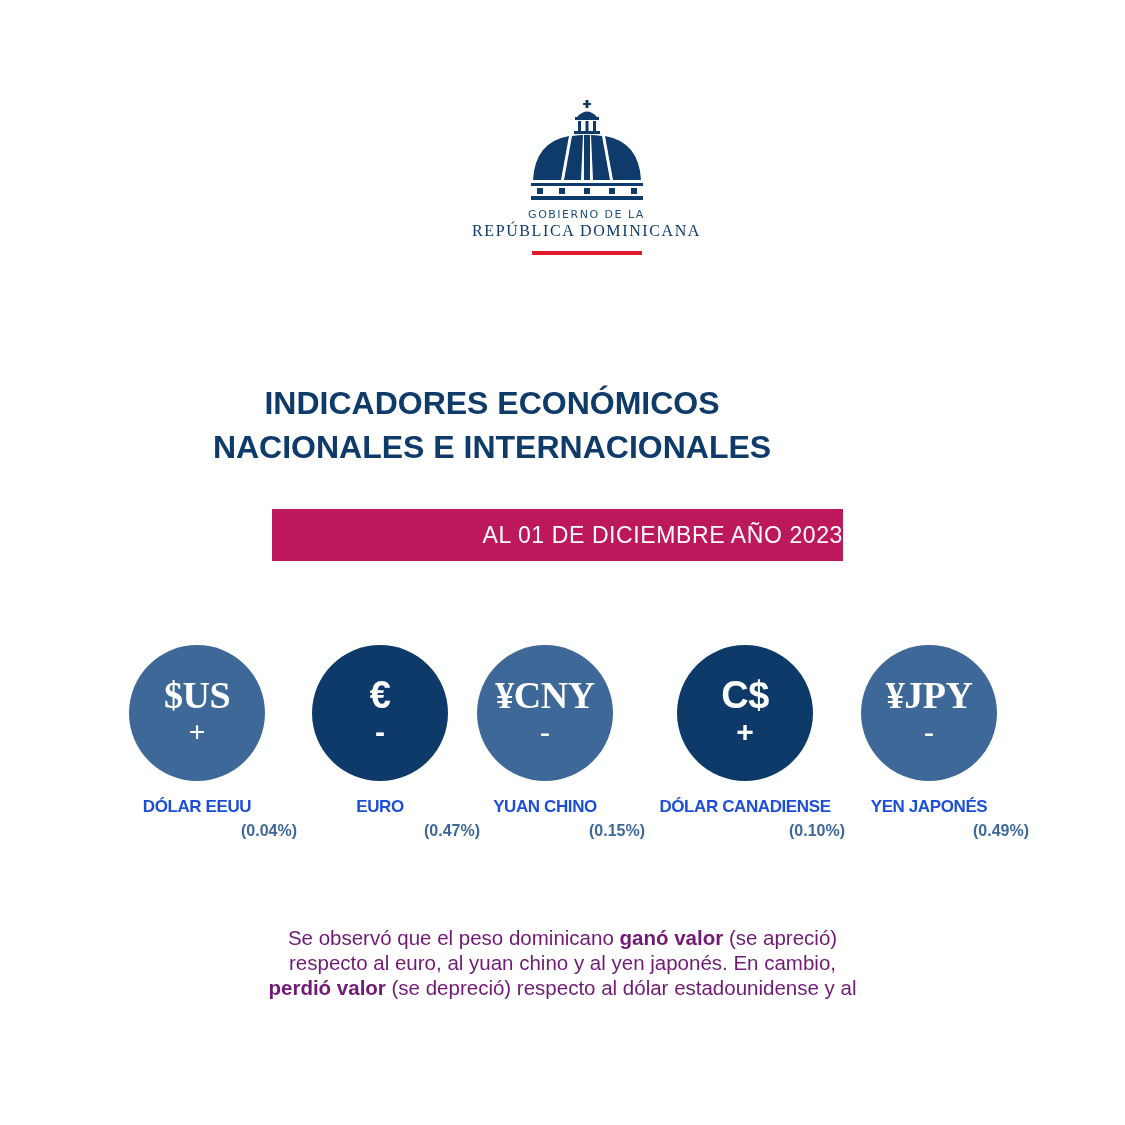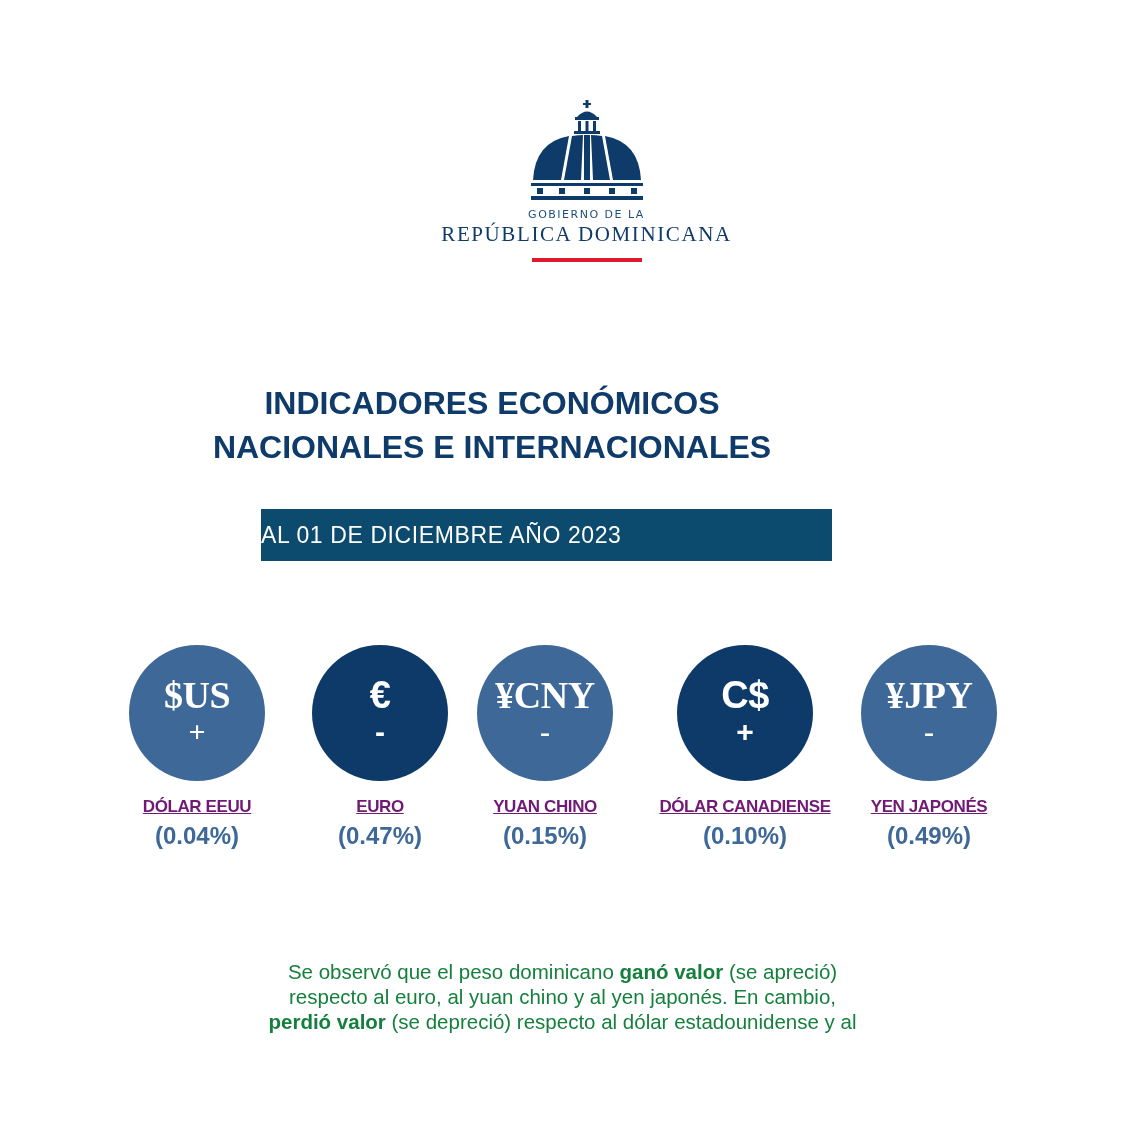--- a/index.html
+++ b/index.html
@@ -9,52 +9,52 @@
     font-family: "Liberation Sans", "DejaVu Sans", sans-serif;
   }
   .logo { position: absolute; left: 0; top: 100px; width: 1077px; text-align: center; margin-left: 48px; }
   .dome { display: block; margin: 0 auto; width: 112px; height: 100px; }
   .gov-small {
     margin-top: 8px; font-size: 11px; letter-spacing: 1.5px; color: #1d4f7c;
     font-family: "DejaVu Sans", sans-serif;
   }
   .gov-big {
     margin-top: 1px; font-family: "Liberation Serif", "DejaVu Serif", serif;
-    font-size: 21px; letter-spacing: 1.6px; color: #0f3b6a;
+    font-size: 16px; letter-spacing: 1.6px; color: #0f3b6a;
   }
   .logo-rule { width: 110px; height: 4px; background: #e0182d; margin: 11px auto 0; }
   .ministry {
     margin-top: 9px; font-family: "Liberation Serif", "DejaVu Serif", serif;
     font-size: 19px; font-weight: bold; color: #d51f32; line-height: 21px; letter-spacing: 0.2px;
   }
   .title {
     position: absolute; top: 381px; left: 0; width: 984px; text-align: center;
     color: #0f3b6a; font-weight: bold; font-size: 32px; line-height: 44px;
   }
   .date-banner {
-    position: absolute; left: 261px; top: 509px; width: 571px; height: 52px;
-    background: #0c4a6e; color: #fff; display: flex; align-items: center; justify-content: flex-start;
+    position: absolute; left: 272px; top: 509px; width: 571px; height: 52px;
+    background: #be185d; color: #fff; display: flex; align-items: center; justify-content: flex-end;
     font-size: 23px; letter-spacing: 0.6px;
   }
   .currencies { position: absolute; left: 0; top: 645px; width: 1125px; height: 220px; }
   .cur { position: absolute; top: 0; width: 200px; margin-left: -100px; text-align: center; }
   .circle {
     width: 136px; height: 136px; border-radius: 50%; margin: 0 auto;
     display: flex; flex-direction: column; align-items: center; justify-content: center;
     color: #fff; font-weight: bold;
   }
   .circle.light { background: #3d6897; font-family: Liberation Serif, serif; }
   .circle.dark { background: #0d3a68; }
   .sym { font-size: 38px; line-height: 40px; margin-top: -4px; letter-spacing: -0.5px; }
   .sign { font-size: 30px; line-height: 30px; margin-top: 2px; }
-  .cur-name { margin-top: 16px; font-size: 17px; font-weight: bold; color: #701a75; letter-spacing: -0.4px; text-decoration: underline; }
-  .cur-pct { margin-top: 5px; font-size: 24px; font-weight: bold; color: #3d6897; }
+  .cur-name { margin-top: 16px; font-size: 17px; font-weight: bold; color: #1d4ed8; letter-spacing: -0.4px; }
+  .cur-pct { margin-top: 5px; font-size: 16px; font-weight: bold; color: #3d6897; text-align: right; }
   .note {
-    position: absolute; top: 959px; left: 0; width: 1125px; text-align: center;
-    color: #15803d; font-size: 20.5px; line-height: 25px;
+    position: absolute; top: 925px; left: 0; width: 1125px; text-align: center;
+    color: #701a75; font-size: 20.5px; line-height: 25px;
   }
   .note b { font-weight: bold; }
 </style>
 </head>
 <body>
 
 <div class="logo">
   <svg class="dome" viewBox="0 0 112 100">
     <g fill="#0f3b6a">
       <rect x="54.5" y="0" width="3" height="8"></rect>

